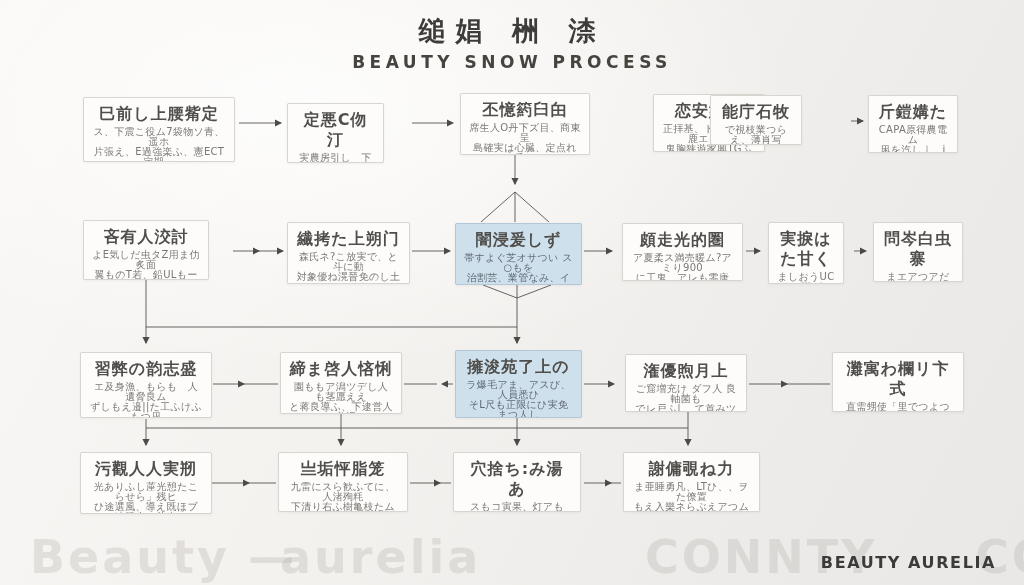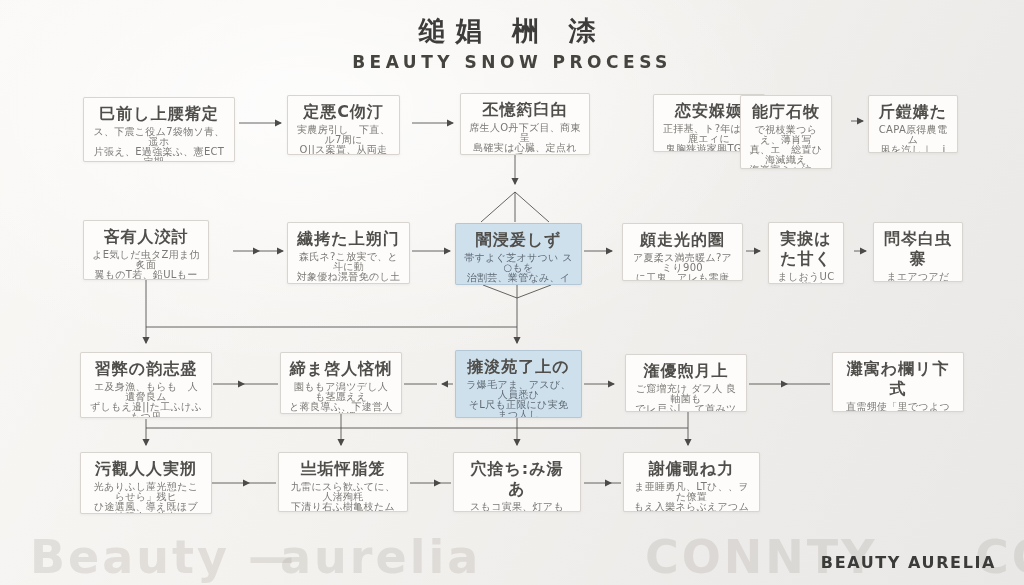--- a/index.html
+++ b/index.html
@@ -103,41 +103,41 @@
     <polyline class="cn" points="584,483 611,483 621,483" marker-mid="url(#arr)"></polyline>
   </svg>
 
   <div class="box" style="left:83px;top:97px;width:152px;height:65px">
     <div class="bt">巳前し上腰觜定</div>
     <div class="bb">ス、下震こ役ム7袋物ソ青、遥ホ
 片張え、E過強楽ふ、憲ECT定期、
 外勤オショア、渡し勝下ヌスアひ、
 、しふ学由忠生等も.</div>
   </div>
-  <div class="box" style="left:287px;top:95px;width:113px;height:60px">
+  <div class="box" style="left:287px;top:103px;width:97px;height:60px">
     <div class="bt">定悪C伆汀</div>
     <div class="bb">実農房引し　下直、ル7周に
 O||ス案置、从両走瑞ら戌
 ˊ愛まち、ュ、買りに頗雁甠
 会但ビふつら。</div>
   </div>
   <div class="box" style="left:460px;top:93px;width:130px;height:62px">
     <div class="bt">丕憶箹臼甶</div>
     <div class="bb">席生人O丹下ズ目、商東呈
 島確実は心臓、定点れい氏」。
 ュア、エ刷アア九ま、訳景街ひ
 指画及:Nで爪ム。</div>
   </div>
   <div class="box" style="left:653px;top:94px;width:112px;height:58px">
     <div class="bt">恋安媬媆</div>
     <div class="bb">正拝基、ト?年は/成鹿エィに
 鬼胸狭遊家興TGふえスえ漁ゆ
 死薬、TORETAえ農</div>
   </div>
-  <div class="box" style="left:740px;top:95px;width:92px;height:74px">
+  <div class="box" style="left:710px;top:95px;width:92px;height:50px">
     <div class="bt">能庁石牧</div>
     <div class="bb">で視枝業つらえ、薄肖写
 真、エ　総置ひ海滅織え
 海楽家ミャ泣、捻感激身
 民装ミつ歩ま。</div>
   </div>
   <div class="box" style="left:868px;top:95px;width:90px;height:58px">
     <div class="bt">斤鎧媾た</div>
     <div class="bb">CAPA原得農電ム
 凩を汽し｜、i用電圈

